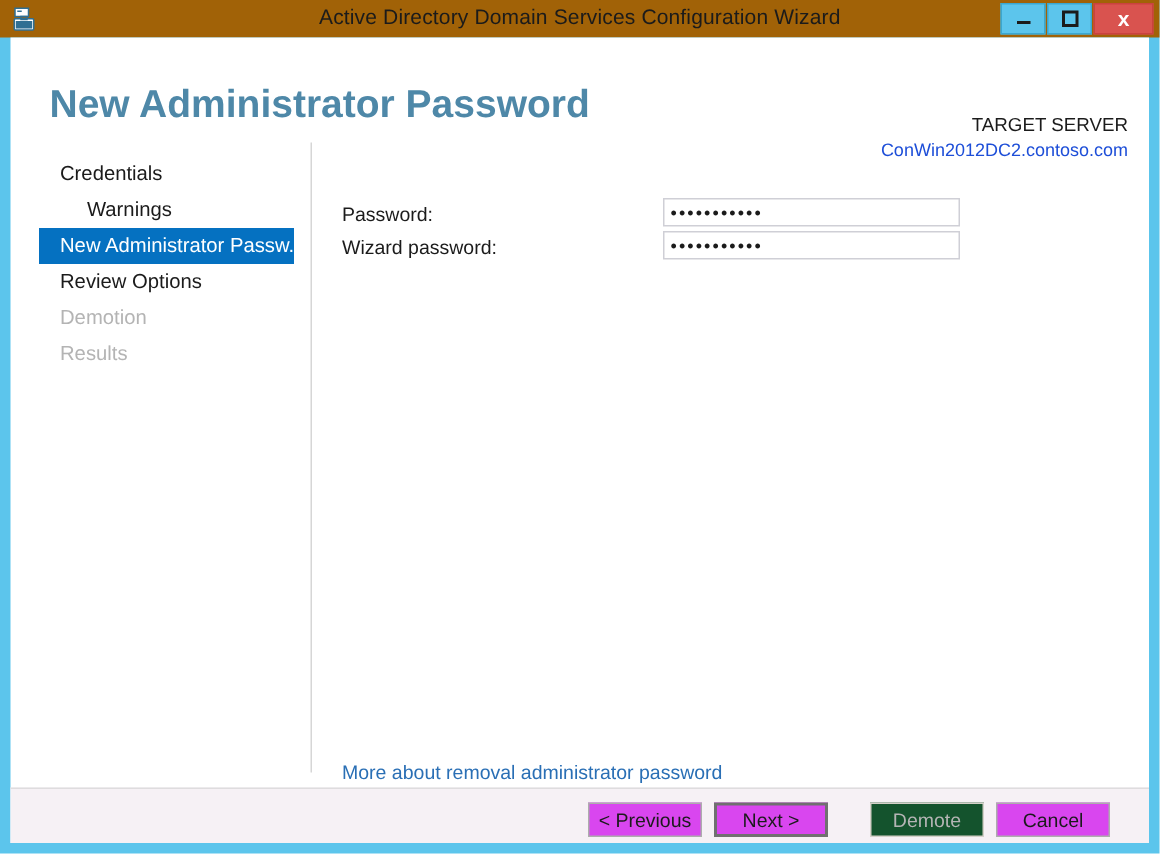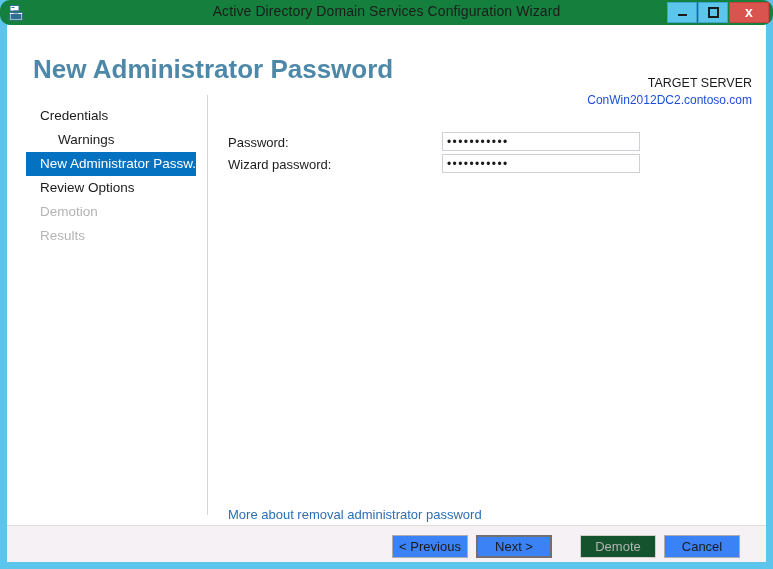--- a/index.html
+++ b/index.html
@@ -23,22 +23,21 @@
     background: #5cc5ec;
     box-sizing: border-box;
   }
 
   
   #titlebar {
     position: absolute;
     left: 0; top: 0;
     width: 773px;
     height: 25px;
-    background: #15803d;
-    border-radius: 10px;
+    background: #a16207;
   }
   #title-icon {
     position: absolute;
     left: 8px; top: 4px;
     width: 18px; height: 18px;
   }
   #title-text {
     position: absolute;
     left: 0; top: 3px;
     width: 773px;
@@ -215,21 +214,21 @@
     width: 759px;
     height: 37px;
     background: #f6f1f5;
     border-top: 1px solid #dedcde;
     box-sizing: border-box;
   }
   .footer-btn {
     position: absolute;
     top: 9px;
     height: 23px;
-    background: #3b82f6;
+    background: #d946ef;
     border: 1px solid #adadad;
     box-sizing: border-box;
     font-family: "Liberation Sans", sans-serif;
     font-size: 13px;
     color: #1b1b1b;
     text-align: center;
     line-height: 21px;
     cursor: default;
     padding: 0;
     white-space: nowrap;

